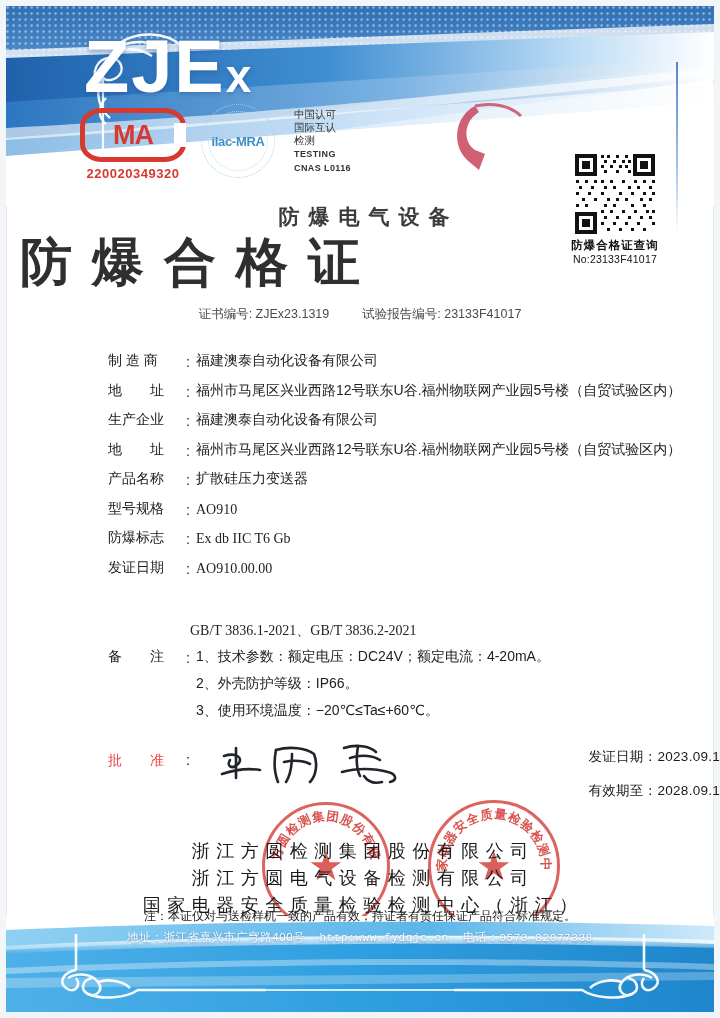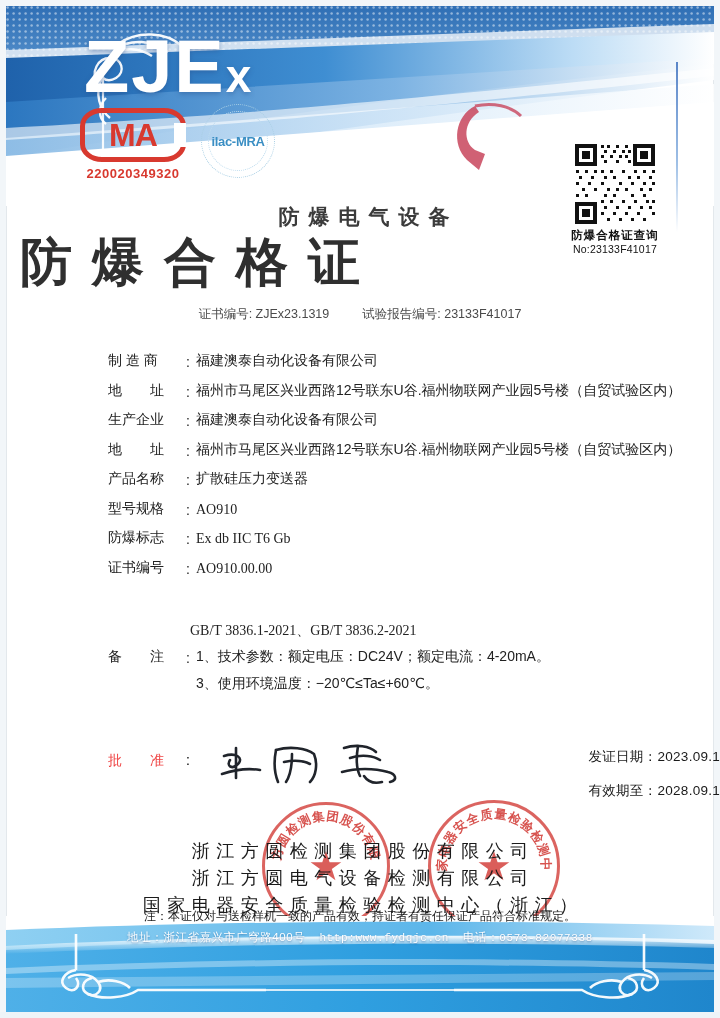--- a/index.html
+++ b/index.html
@@ -46,21 +46,21 @@
   .zjex .sm{font-size:46px;}
 
   
   .logos{position:absolute;left:0;top:96px;width:708px;height:90px;}
 
   .cma{position:absolute;left:78px;top:12px;width:110px;text-align:center;}
   .cma-mark{
     width:96px;height:44px;margin:0 auto;border:5px solid #d8392f;
     border-radius:22px/18px;position:relative;
     display:flex;align-items:center;justify-content:center;
-    font-weight:bold;font-size:32px;color:#d8392f;letter-spacing:-1px;
+    font-weight:bold;font-size:27px;color:#d8392f;letter-spacing:-1px;
     font-family:"Liberation Sans",sans-serif;
   }
   .cma-mark::after{
     content:"";position:absolute;right:-5px;top:10px;width:12px;height:24px;
     background:#ffffff;
   }
   .cma-mark span{position:relative;z-index:2;}
   .cma-no{margin-top:4px;font-size:13px;color:#d8392f;font-weight:bold;letter-spacing:.5px;}
 
   .ilac{position:absolute;left:188px;top:8px;width:100px;height:72px;}
@@ -94,21 +94,21 @@
   }
   .cnas-txt{
     float:left;margin-left:6px;padding-top:2px;
     font-size:10.5px;color:#333;line-height:1.25;
   }
   .cnas-txt .en{font-weight:bold;font-size:9px;letter-spacing:.4px;margin-top:2px;}
 
   .hook{position:absolute;left:445px;top:4px;width:90px;height:76px;}
 
   
-  .qr{position:absolute;left:565px;top:46px;width:100px;text-align:center;}
+  .qr{position:absolute;left:565px;top:56px;width:100px;text-align:center;}
   .qr-img{width:84px;height:84px;margin:0 auto;position:relative;background:#fff;}
   .qr-label{font-size:11.5px;color:#111;font-weight:bold;letter-spacing:1px;margin-top:2px;}
   .qr-no{font-size:10.5px;color:#111;letter-spacing:.2px;}
 
   
   .subtitle{
     position:absolute;left:4px;top:203px;width:720px;text-align:center;
     font-size:21px;font-weight:bold;color:#3b3b3b;letter-spacing:9px;
     text-indent:9px;
   }
@@ -280,20 +280,27 @@
       <div class="cma-no">220020349320</div>
     </div>
 
     <div class="ilac">
       <div class="ilac-ring">
         <span class="ilac-txt">ilac-MRA</span>
       </div>
     </div>
 
     <div class="cnas">
+      <div class="cnas-txt">
+        <div>中国认可</div>
+        <div>国际互认</div>
+        <div>检测</div>
+        <div class="en">TESTING</div>
+        <div class="en">CNAS L0116</div>
+      </div>
     </div>
 
     <div class="hook">
       <svg width="90" height="76" viewBox="0 0 90 76">
         <path d="M30,6 C10,16 6,44 22,60 L34,70 L40,54 L30,50 C18,42 18,22 34,12 Z" fill="#c8455c" opacity="0.85"></path>
         <path d="M30,6 C48,2 66,6 76,16" stroke="#c8455c" stroke-width="3" fill="none" opacity="0.8"></path>
       </svg>
     </div>
 
     <div class="qr">
@@ -430,34 +437,35 @@
       <span class="lbl">型号规格</span>
       <span class="colon">:</span>
       <span class="val serif">AO910</span>
     </div>
     <div class="row">
       <span class="lbl">防爆标志</span>
       <span class="colon">:</span>
       <span class="val serif">Ex db IIC T6 Gb</span>
     </div>
     <div class="row">
-      <span class="lbl">证书编号</span>
+      <span class="lbl">发证日期</span>
       <span class="colon">:</span>
       <span class="val serif">AO910.00.00</span>
     </div>
   </div>
 
   <div class="std">GB/T 3836.1-2021、GB/T 3836.2-2021</div>
 
   <div class="remark">
     <div class="row">
       <span class="lbl">备　　注</span>
       <span class="colon">:</span>
       <span class="val">1、技术参数：额定电压：DC24V；额定电流：4-20mA。</span>
     </div>
+    <div class="ritem">2、外壳防护等级：IP66。</div>
     <div class="ritem">3、使用环境温度：−20℃≤Ta≤+60℃。</div>
   </div>
 
   <div class="approve">
     <span class="ap-lbl">批　　准</span>
     <span class="ap-colon">:</span>
 
     <div class="sig" title="王周忠">
       <svg width="220" height="56" viewBox="0 0 220 56">
         <g stroke="#20242b" stroke-width="2.6" fill="none" stroke-linecap="round" stroke-linejoin="round">

